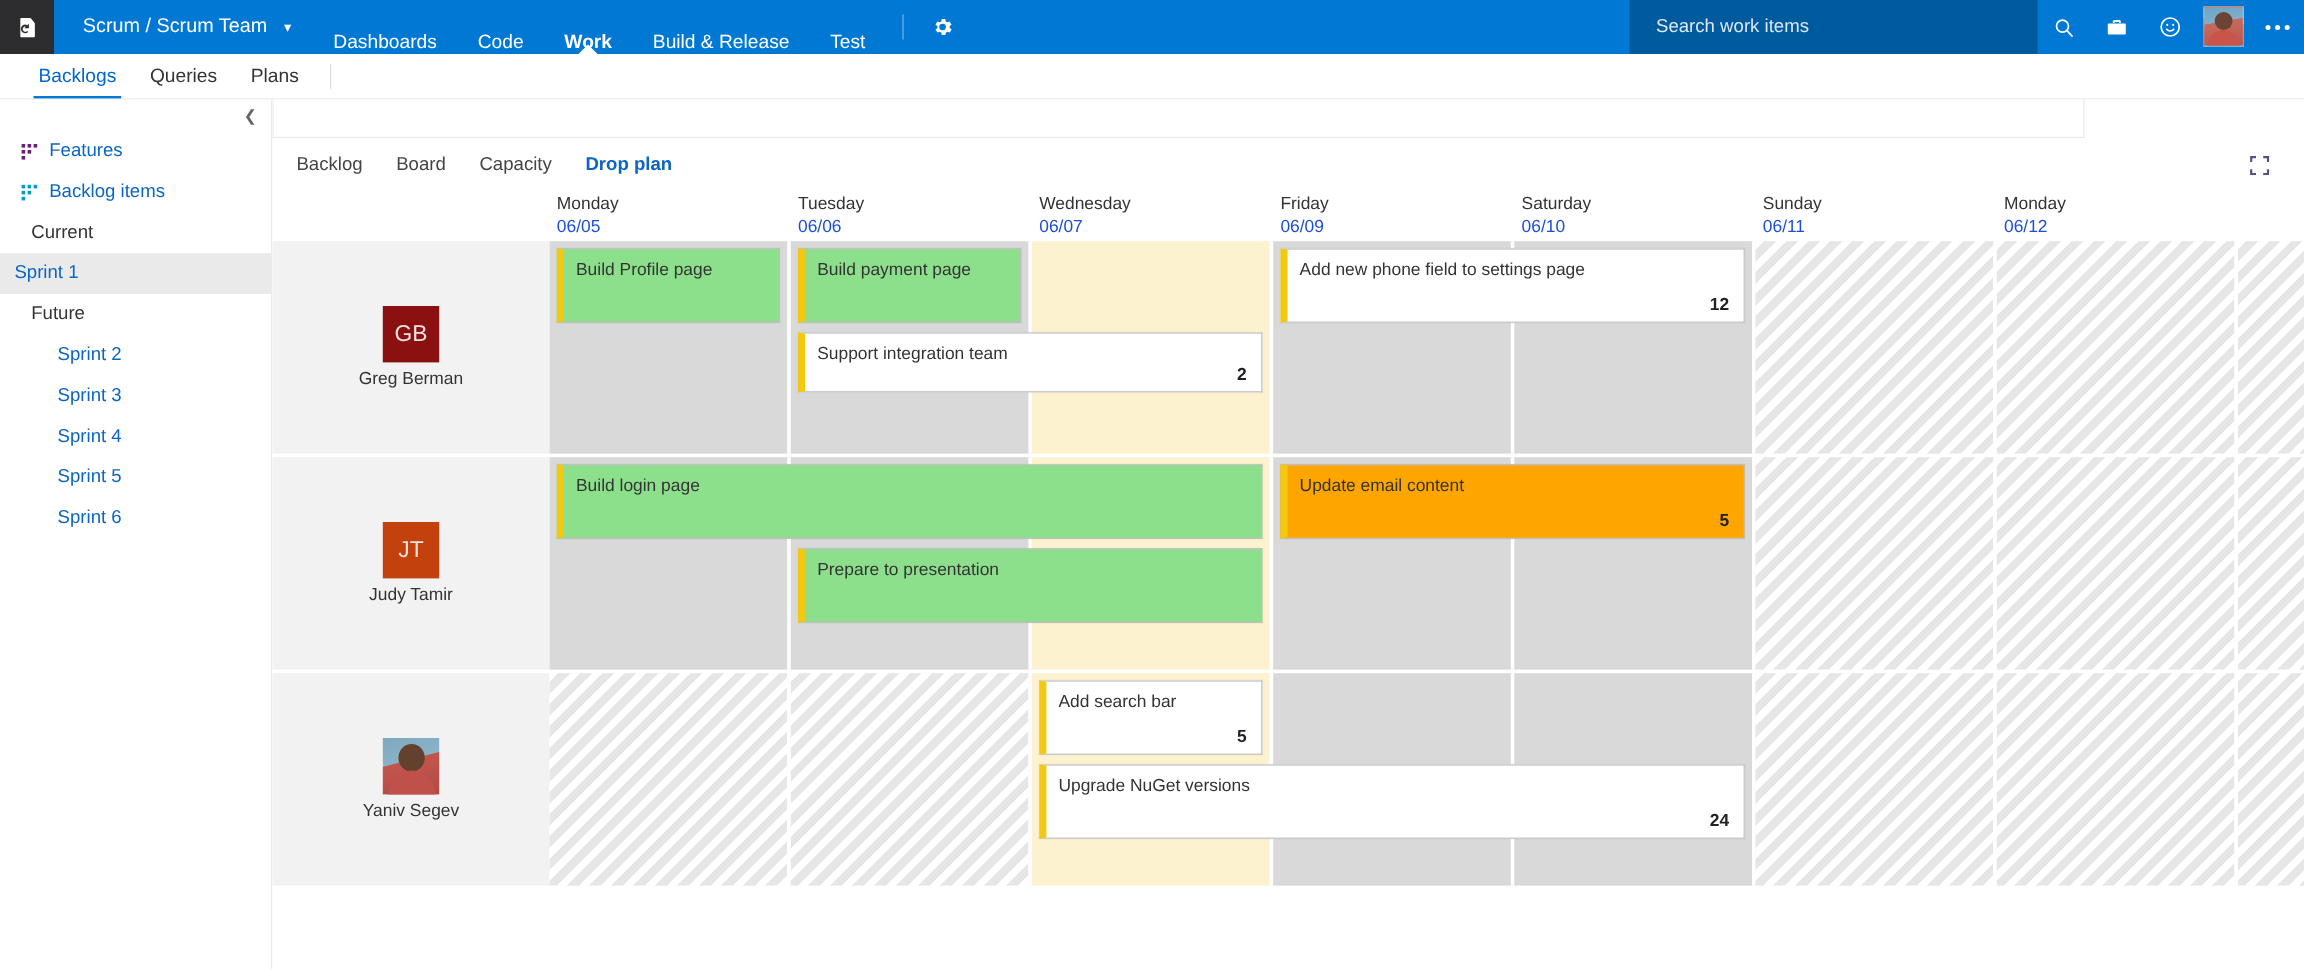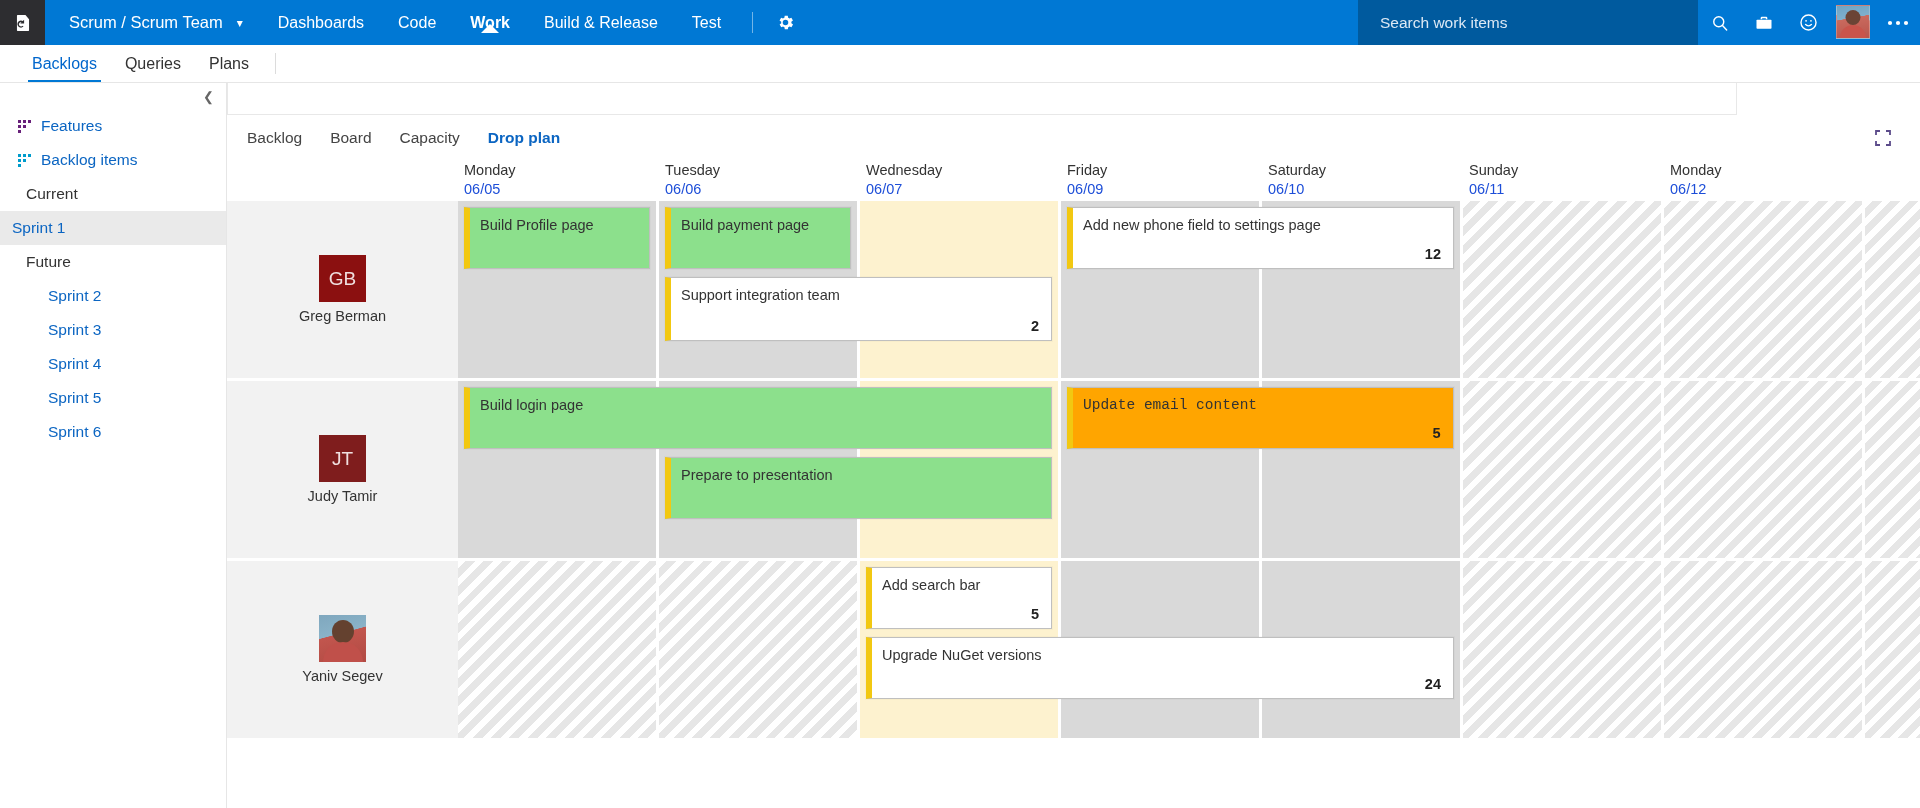--- a/index.html
+++ b/index.html
@@ -26,21 +26,21 @@
   #logo-tile svg { width: 22px; height: 22px; }
 
   #project-selector {
     display: flex; align-items: center; gap: 14px;
     padding: 0 18px 0 24px;
     height: 45px; cursor: pointer;
   }
   #project-title { font-size: 16.5px; color: #fff; white-space: nowrap; }
   .chev { font-size: 12px; color: #fff; }
 
-  #main-nav { display: flex; align-items: center; height: 45px; }
+  #main-nav { display: flex; align-items: flex-end; height: 45px; }
   .nav-item {
     position: relative;
     display: flex; align-items: center;
     padding: 0 17px;
     font-size: 16px; color: #ffffff;
     cursor: pointer; white-space: nowrap;
   }
   .nav-item.selected { font-weight: 600; }
   .nav-item.selected::after {
     content: ""; position: absolute;
@@ -248,21 +248,21 @@
     position: absolute;
     background: #ffffff;
     border: 1px solid #bfbfbf;
     border-left: 6px solid #f2c811;
     box-shadow: 0 0 0 1px rgba(0,0,0,0.02);
     pointer-events: auto; cursor: pointer;
     padding: 8px 10px 4px 10px;
     display: flex; flex-direction: column;
   }
   .card.green { background: #8ce08c; }
-  .card.orange { background: #ffa500; font-family: Liberation Mono, monospace; }
+  .card.orange { background: #ffa500; }
   .card-title {
     font-size: 14.5px; color: #333; line-height: 19px;
     word-wrap: break-word;
   }
   .card-effort {
     margin-top: auto; align-self: flex-end;
     font-size: 14.5px; font-weight: 700; color: #222;
     padding-right: 2px; padding-bottom: 2px;
   }
 </style>
@@ -497,30 +497,30 @@
                 <div class="card green" style="left: 6px; width: 186px; top: 6px; height: 62px;">
                   <div class="card-title">Build Profile page</div>
                 </div>
                 <div class="card green" style="left: 207px; width: 186px; top: 6px; height: 62px;">
                   <div class="card-title">Build payment page</div>
                 </div>
                 <div class="card" style="left: 609px; width: 387px; top: 6px; height: 62px;">
                   <div class="card-title">Add new phone field to settings page</div>
                   <div class="card-effort">12</div>
                 </div>
-                <div class="card" style="left: 207px; width: 387px; top: 76px; height: 64px;">
+                <div class="card" style="left: 207px; width: 387px; top: 76px; height: 50px;">
                   <div class="card-title">Support integration team</div>
                   <div class="card-effort">2</div>
                 </div>
               </div>
             </div>
           </div>
           <div class="person-row" style="height: 180px;">
             <div class="person-cell">
-              <div class="avatar-sq" style="background: #7f1d1d;">JT</div>
+              <div class="avatar-sq" style="background: #c2410c;">JT</div>
               <div class="person-name">Judy Tamir</div>
             </div>
             <div class="days-area">
               <div class="day-cell"></div>
               <div class="day-cell"></div>
               <div class="day-cell today"></div>
               <div class="day-cell"></div>
               <div class="day-cell"></div>
               <div class="day-cell weekend"></div>
               <div class="day-cell weekend"></div>

